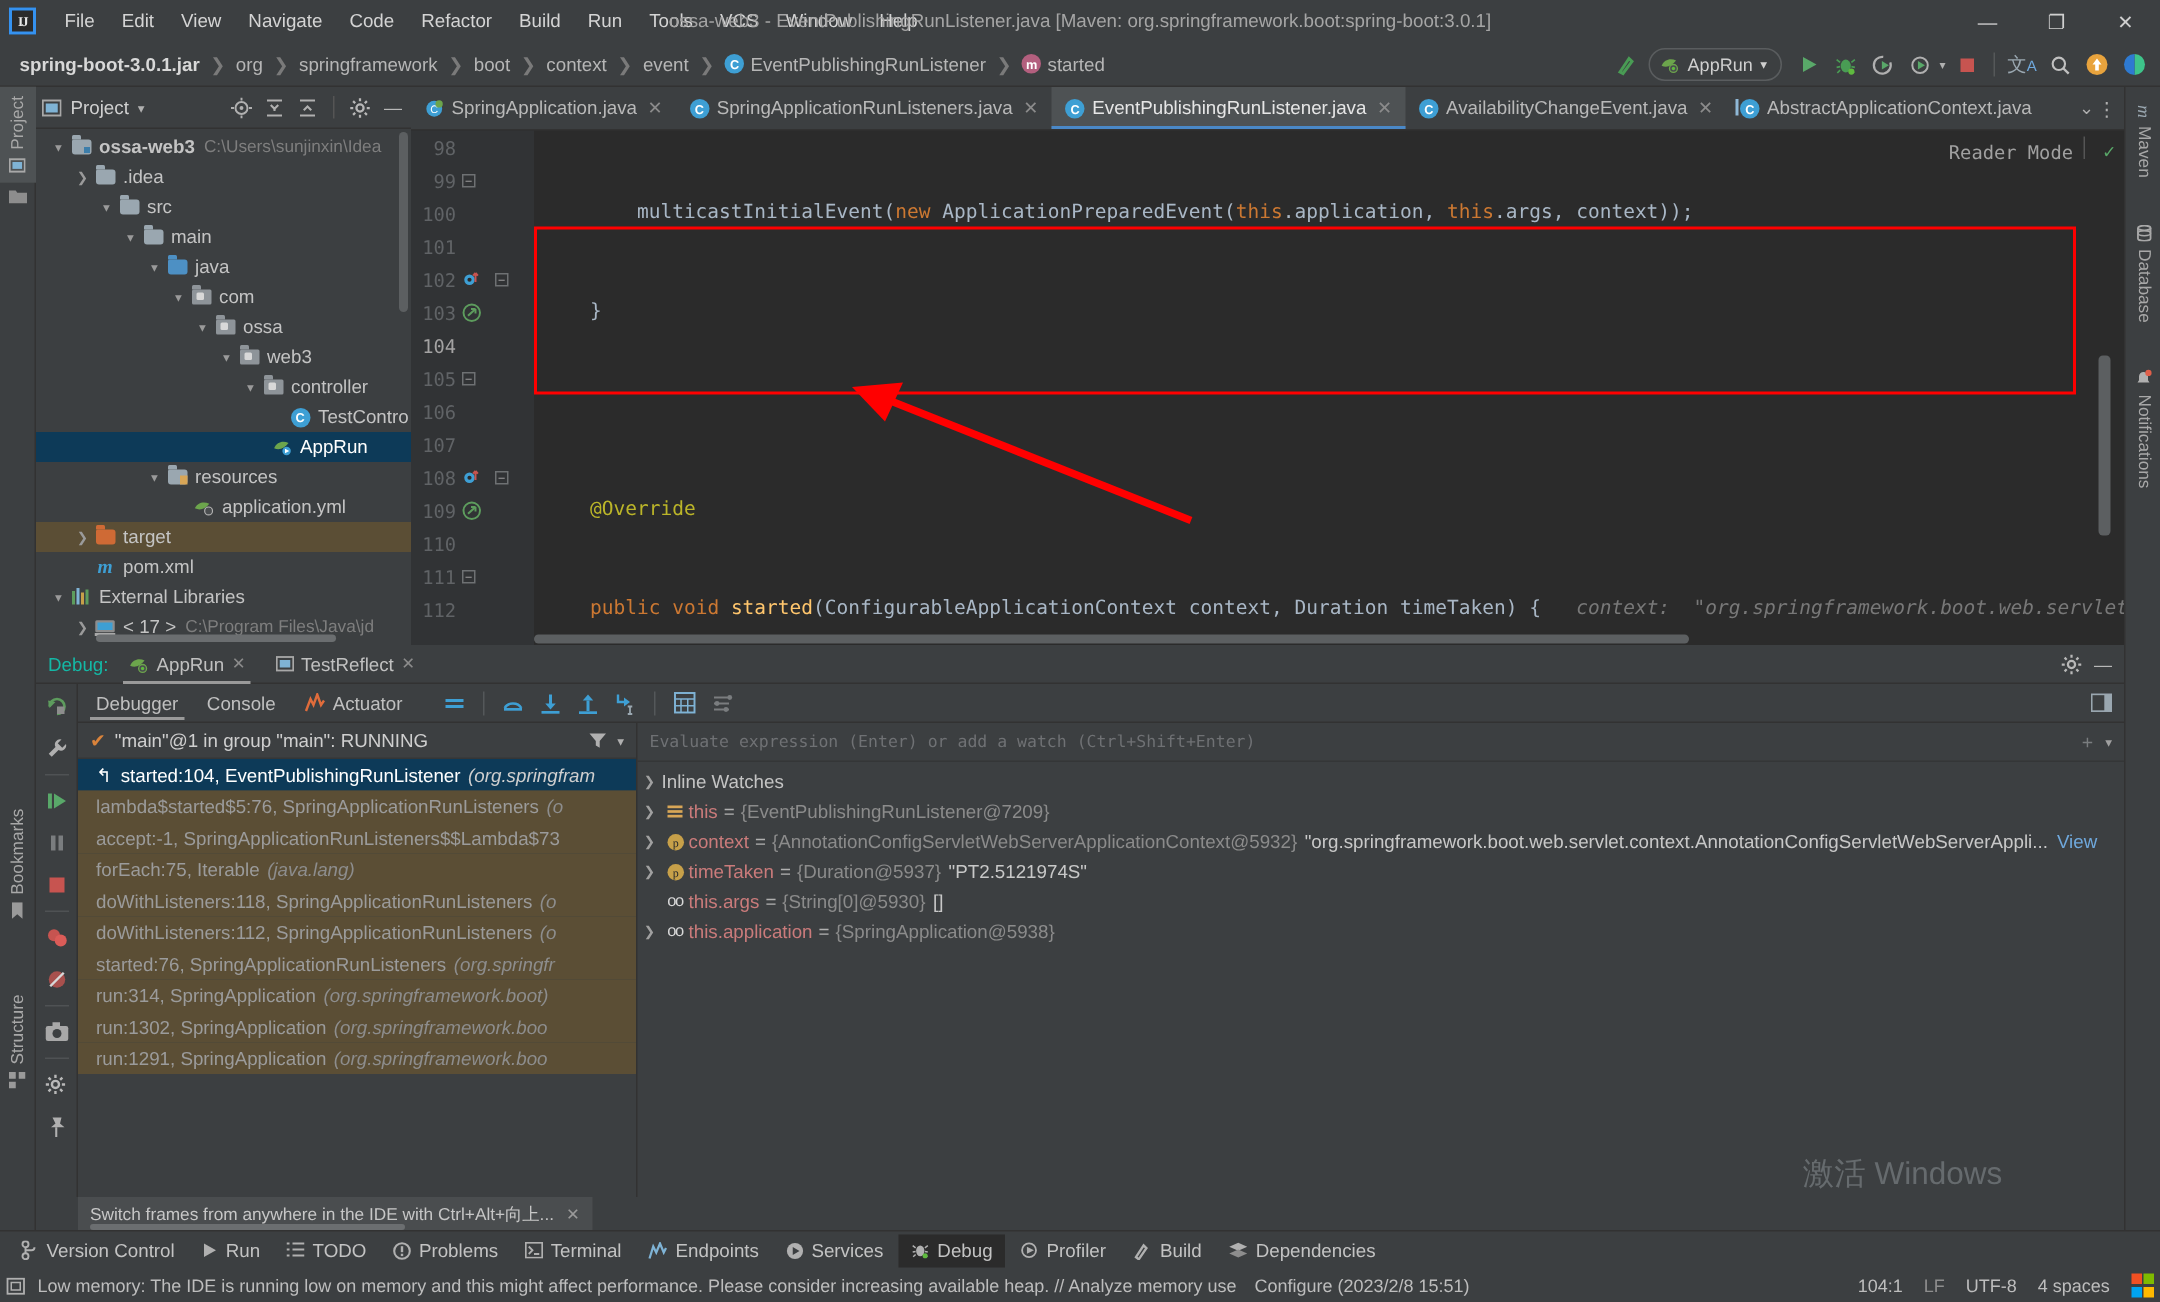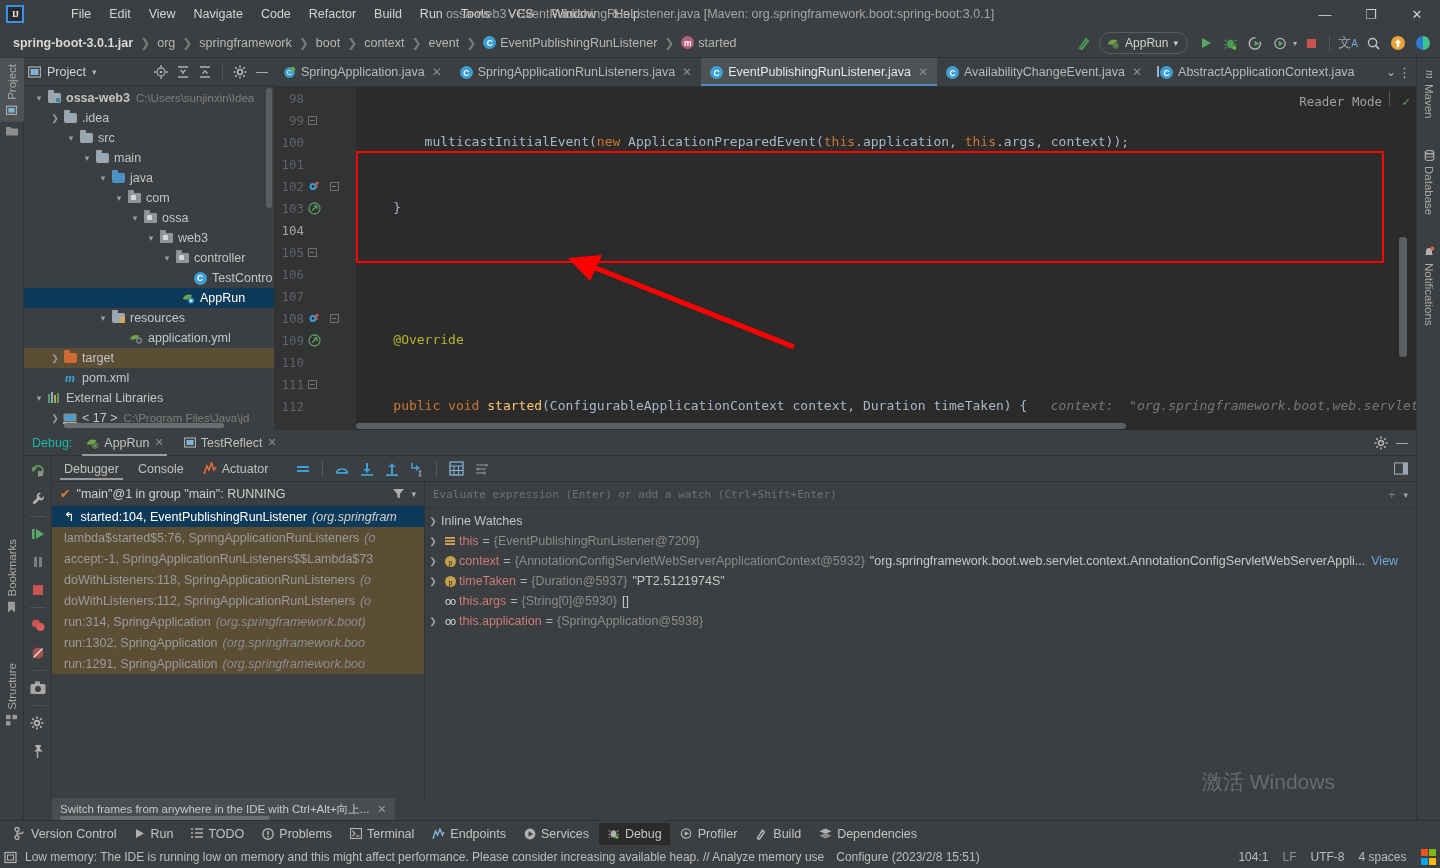--- a/index.html
+++ b/index.html
@@ -9,21 +9,21 @@
     font-family: "Liberation Sans", sans-serif;
     font-size: 12px;
     color: #bbbbbb;
     overflow: hidden;
   }
   #app { position: relative; width: 1440px; height: 868px; }
 
   
   .titlebar {
     position: absolute; top: 0; left: 0; width: 1440px; height: 28px;
-    background: #3c3f41; display: flex; align-items: center; gap: 28px;
+    background: #3c3f41; display: flex; align-items: center;
   }
   .ij-logo {
     width: 18px; height: 18px; margin-left: 6px; margin-right: 10px;
     border: 2px solid #3592f0; background: #2b2b2b;
     display: flex; align-items: center; justify-content: center;
     color: #e8e8e8; font-size: 9px; font-weight: bold; letter-spacing: -1px;
     font-family: "Liberation Serif", serif;
   }
   .menubar { display: flex; align-items: center; gap: 0px; }
   .menu-item {
@@ -1067,26 +1067,34 @@
               </div>
               <div class="frame lib">
                 <span>lambda$started$5:76, SpringApplicationRunListeners</span>
                 <em>(o</em>
               </div>
               <div class="frame lib">
                 <span>accept:-1, SpringApplicationRunListeners$$Lambda$73</span>
                 <em></em>
               </div>
               <div class="frame lib">
+                <span>forEach:75, Iterable</span>
+                <em>(java.lang)</em>
+              </div>
+              <div class="frame lib">
                 <span>doWithListeners:118, SpringApplicationRunListeners</span>
                 <em>(o</em>
               </div>
               <div class="frame lib">
                 <span>doWithListeners:112, SpringApplicationRunListeners</span>
                 <em>(o</em>
+              </div>
+              <div class="frame lib">
+                <span>started:76, SpringApplicationRunListeners</span>
+                <em>(org.springfr</em>
               </div>
               <div class="frame lib">
                 <span>run:314, SpringApplication</span>
                 <em>(org.springframework.boot)</em>
               </div>
               <div class="frame lib">
                 <span>run:1302, SpringApplication</span>
                 <em>(org.springframework.boo</em>
               </div>
               <div class="frame lib">

